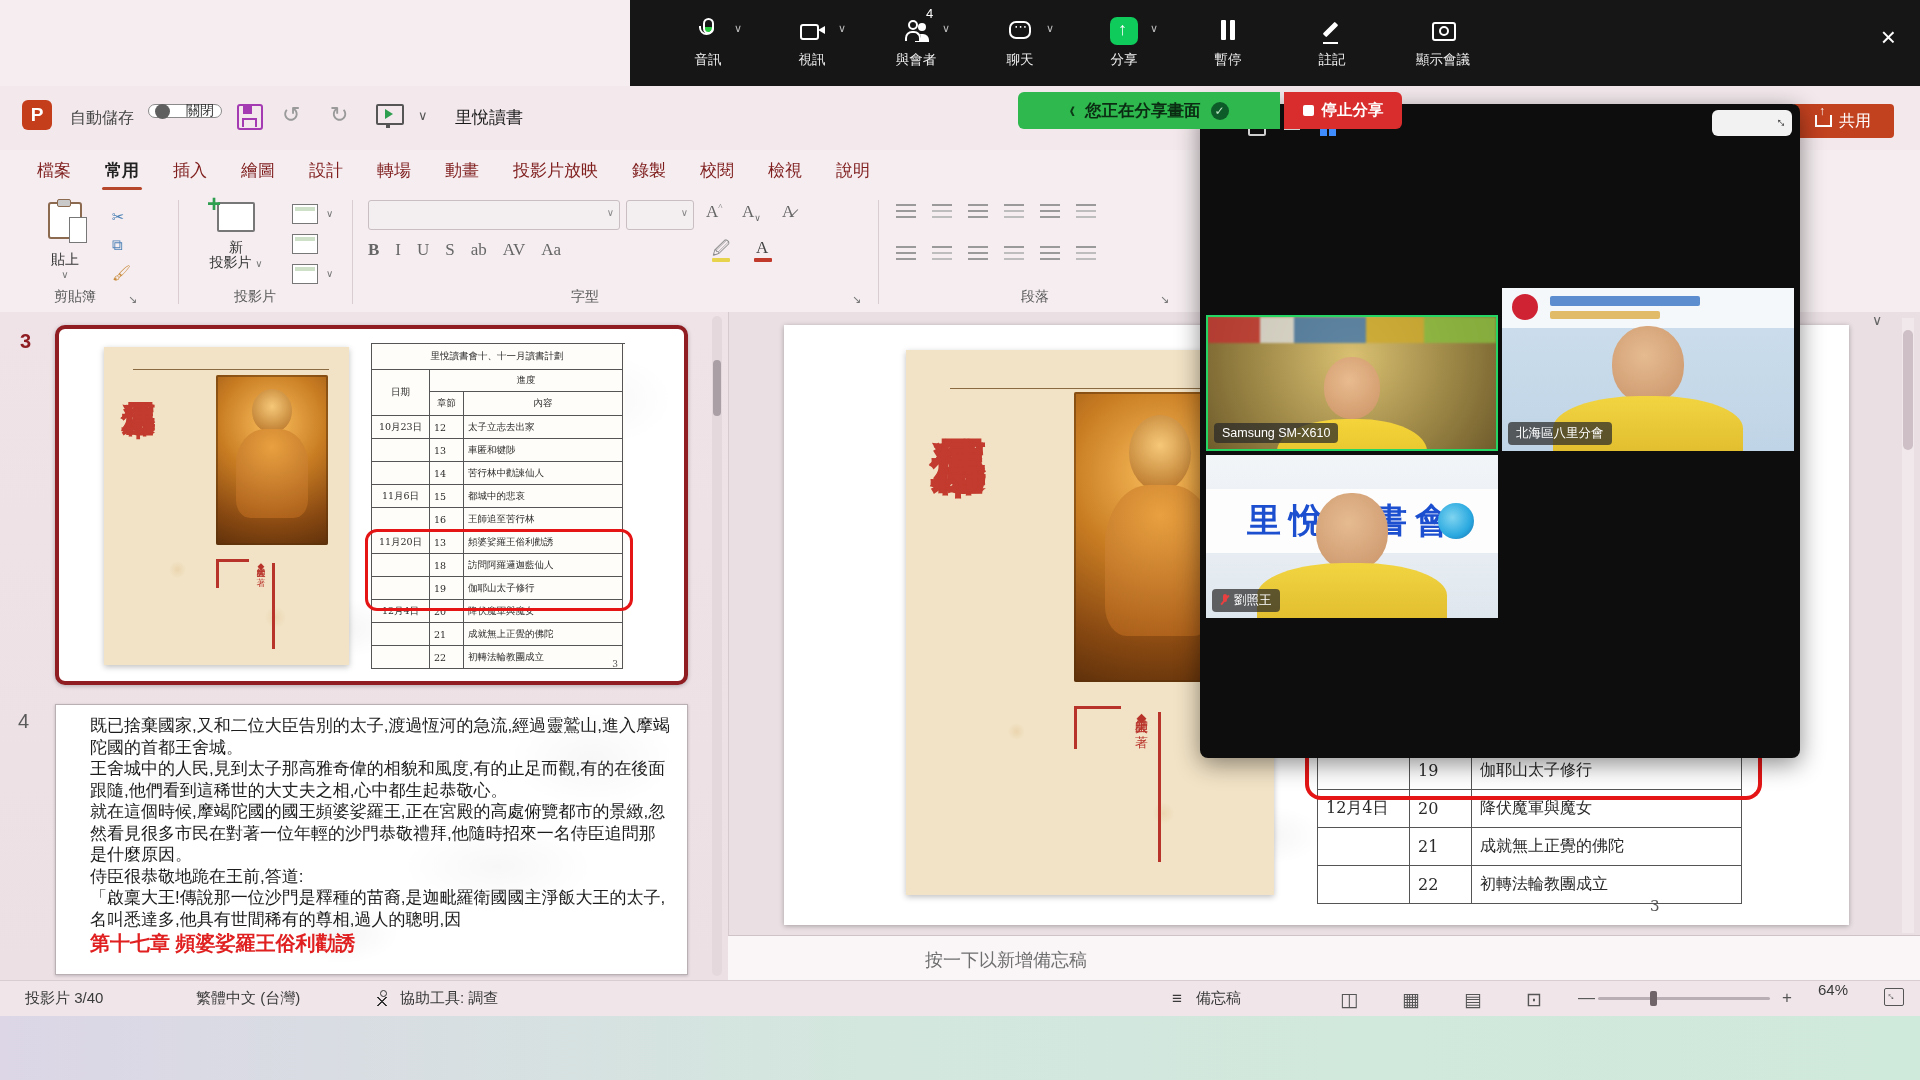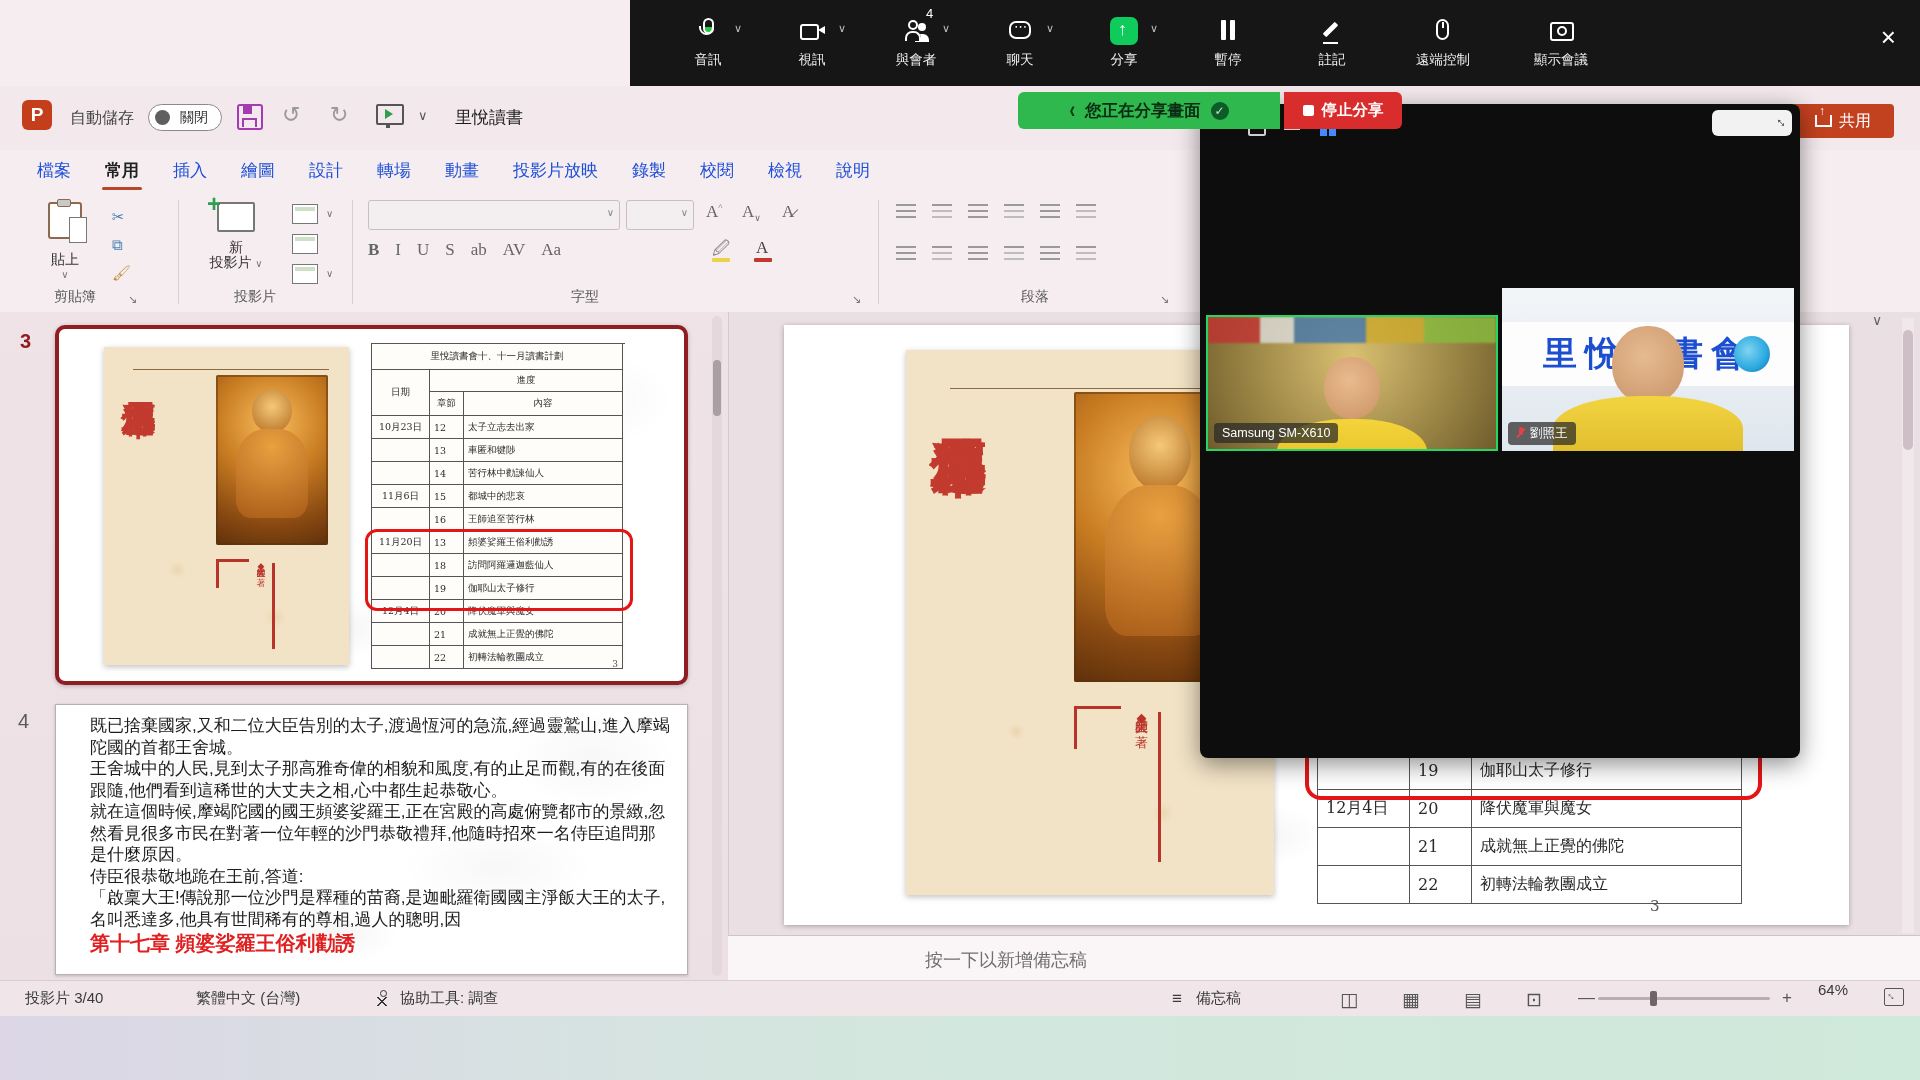--- a/index.html
+++ b/index.html
@@ -5,43 +5,43 @@
   html,body{margin:0;padding:0;background:#000;}
   #screen{position:relative;width:1920px;height:1080px;overflow:hidden;
     font-family:"Liberation Sans","DejaVu Sans",sans-serif;background:#f5edef;}
   .abs{position:absolute;}
 
   
   #ppt-titlebar{left:0;top:86px;width:1920px;height:64px;background:#f3e9ec;}
   #ppt-logo{left:22px;top:14px;width:30px;height:30px;border-radius:6px;background:#c43e1c;
     color:#fff;font-weight:bold;font-size:19px;display:flex;align-items:center;justify-content:center;}
   #autosave-label{left:70px;top:22px;font-size:16px;color:#444;}
-  #autosave-toggle{left:148px;top:18px;width:74px;height:27px;border:1.5px solid #8a8a8a;border-radius:14px;
-    background:#fff;display:flex;align-items:center;padding:0 6px;gap:10px;box-sizing:border-box;}
+  #autosave-toggle{left:148px;top:18px;width:74px;height:14px;border:1.5px solid #8a8a8a;border-radius:14px;
+    background:#fff;display:flex;align-items:center;padding:0 6px;gap:16px;box-sizing:border-box;}
   #autosave-knob{width:15px;height:15px;border-radius:50%;background:#5f5f5f;}
   #autosave-state{font-size:14px;color:#333;}
   #save-icon{left:237px;top:18px;width:22px;height:22px;border:2.5px solid #a43bb3;border-radius:3px;}
   #save-icon:before{content:"";position:absolute;left:4px;top:0;width:9px;height:8px;background:#a43bb3;}
   #save-icon:after{content:"";position:absolute;left:3px;bottom:1px;width:11px;height:7px;border:2px solid #a43bb3;border-bottom:none;}
   .qat-glyph{font-size:22px;color:#9a9a9a;top:16px;}
   #redo-icon{transform:scaleX(1);}
   #slideshow-icon{left:376px;top:18px;width:24px;height:17px;border:2px solid #555;border-radius:2px;}
   #slideshow-icon:before{content:"";position:absolute;left:7px;top:3px;border-left:8px solid #2e9e4f;
     border-top:5px solid transparent;border-bottom:5px solid transparent;}
   #slideshow-icon:after{content:"";position:absolute;left:8px;top:17px;width:4px;height:5px;background:#555;}
   #qat-caret{left:418px;top:22px;font-size:13px;color:#555;}
   #doc-title{left:455px;top:20px;font-size:17px;color:#1a1a1a;white-space:nowrap;width:172px;overflow:hidden;}
   #share-button{left:1792px;top:104px;width:102px;height:34px;background:#c2411f;border-radius:4px;color:#fff;
     display:flex;align-items:center;justify-content:center;gap:7px;font-size:16px;z-index:3;}
   #share-button .sh-ic{width:13px;height:10px;border:2px solid #fff;border-top:none;position:relative;}
   #share-button .sh-ic:before{content:"↑";position:absolute;left:2px;top:-11px;font-size:12px;font-weight:bold;}
 
   
   #ribbon-tabs{left:0;top:150px;width:1920px;height:42px;display:flex;align-items:flex-end;padding-left:20px;gap:0;}
-  .rtab{font-size:17px;color:#1d4ed8;padding:8px 17px 10px;position:relative;white-space:nowrap;}
+  .rtab{font-size:17px;color:#7f1d1d;padding:8px 17px 10px;position:relative;white-space:nowrap;}
   .rtab.active{font-weight:bold;color:#222;}
   .rtab.active:after{content:"";position:absolute;left:14px;right:14px;bottom:2px;height:3px;background:#b7472a;border-radius:2px;}
 
   
   #ribbon-body{left:0;top:192px;width:1920px;height:120px;background:#f5edef;border-bottom:1px solid #d8cdd0;}
   .rgroup-label{position:absolute;bottom:6px;font-size:14px;color:#5a5a5a;text-align:center;}
   .rsep{position:absolute;top:8px;bottom:8px;width:1px;background:#d9cdd1;}
   .launcher{position:absolute;bottom:6px;font-size:11px;color:#777;}
   #paste-big{left:34px;top:10px;width:62px;height:78px;display:flex;flex-direction:column;align-items:center;border-radius:4px;}
   .clipboard{width:30px;height:38px;border:2px solid #8c6a4f;border-radius:3px;background:#fff;position:relative;}
@@ -494,20 +494,34 @@
         <div class="tile" id="tile-1" style="filter: saturate(1.05); margin-top: 27px;">
           <div class="banner"></div>
           <div class="person">
             <div class="phead" style="width: 56px; height: 62px; top: 40px;"></div>
             <div class="pbody" style="width: 150px; height: 70px; top: 102px;"></div>
           </div>
           <div class="tile-label">
             <span>Samsung SM-X610</span>
           </div>
         </div>
+        <div class="tile" id="tile-2">
+          <div class="banner">
+            <span class="redc"></span>
+            <span class="bl1"></span>
+            <span class="bl2"></span>
+          </div>
+          <div class="person">
+            <div class="phead" style="width: 72px; height: 78px; top: 38px;"></div>
+            <div class="pbody" style="width: 190px; height: 70px; top: 108px;"></div>
+          </div>
+          <div class="tile-label">
+            <span>北海區八里分會</span>
+          </div>
+        </div>
         <div class="tile" id="tile-3">
           <div class="banner3">
             <span class="btxt">里悅讀書會</span>
           </div>
           <div class="logo"></div>
           <div class="person">
             <div class="phead" style="width: 72px; height: 78px; top: 38px;"></div>
             <div class="pbody" style="width: 190px; height: 70px; top: 108px;"></div>
           </div>
           <div class="tile-label">
@@ -557,23 +571,19 @@
       </div>
       <div class="zt-item">
         <span class="ic ic-pause"></span>
         <div class="lbl">暫停</div>
       </div>
       <div class="zt-item">
         <span class="ic ic-pencil"></span>
         <div class="lbl">註記</div>
       </div>
       <div class="zt-item" style="width: 118px;">
-        <span class="ic ic-mouse"></span>
-        <div class="lbl">遠端控制</div>
-      </div>
-      <div class="zt-item" style="width: 118px;">
         <span class="ic ic-present"></span>
         <div class="lbl">顯示會議</div>
       </div>
     </div>
   <div id="zt-close" class="abs">×</div>
 
 </div>
 
 </body></html>

